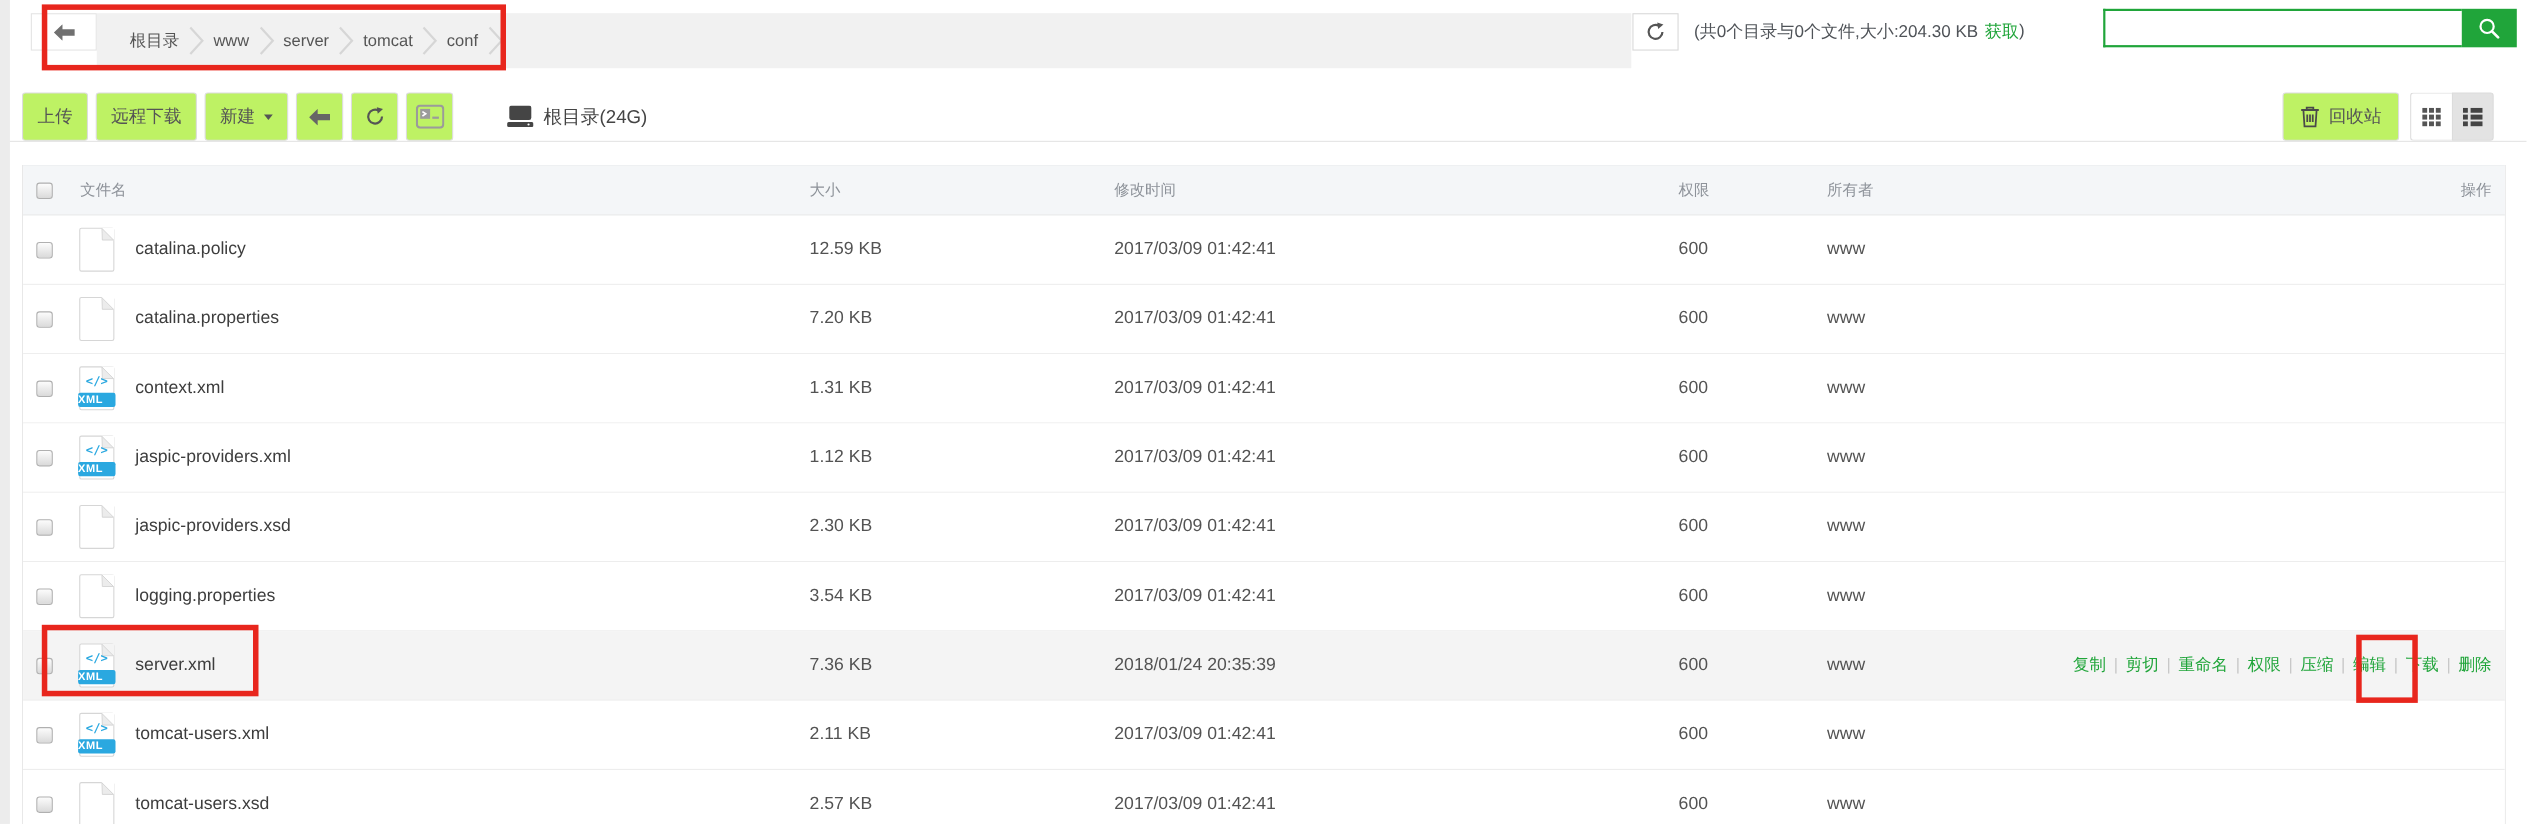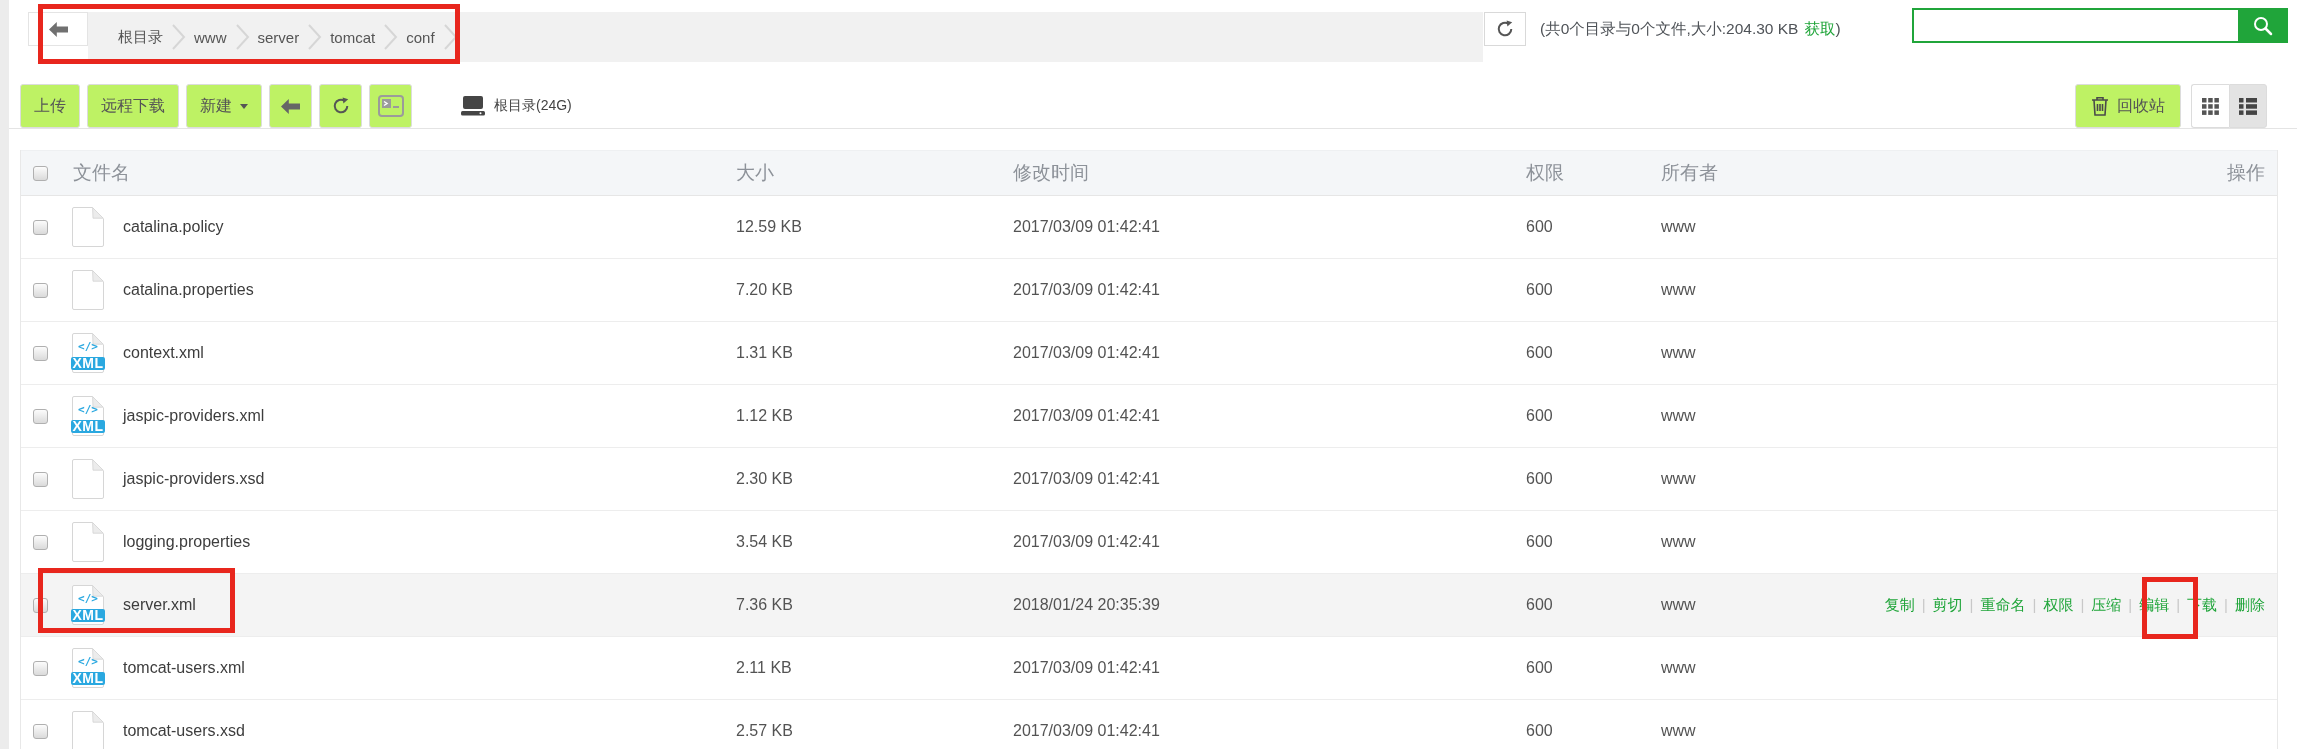--- a/index.html
+++ b/index.html
@@ -31,58 +31,58 @@
   .search .sbtn { width:50px; height:35px; background:#20a53a; border:none;
     display:flex; align-items:center; justify-content:center; cursor:pointer; }
 
   
   .toolbar { position:absolute; left:20px; top:84px; height:44px; display:flex; align-items:stretch; gap:7px; }
   .tbtn { background:#bef264; border:1px solid #dcdcdc; border-radius:3px; color:#555; font-size:16px;
     display:flex; align-items:center; justify-content:center; padding:0 13px; cursor:pointer; white-space:nowrap; }
   .tbtn.iconbtn { width:43px; padding:0; }
   .caret { width:0; height:0; border-left:4px solid transparent; border-right:4px solid transparent;
     border-top:5px solid #555; margin-left:8px; }
-  .drive { display:flex; align-items:center; margin-left:42px; gap:9px; font-size:14px; color:#444; }
+  .drive { display:flex; align-items:center; margin-left:42px; gap:9px; font-size:17px; color:#444; }
 
   .toolbar-right { position:absolute; top:84px; left:2075px; height:44px; display:flex; gap:10px; }
   .recycle { gap:8px; padding:0 15px; }
   .vtoggle { display:flex; }
   .vseg { width:38px; height:44px; border:1px solid #dcdcdc; display:flex; align-items:center;
     justify-content:center; background:#fff; cursor:pointer; }
   .vseg.grid { border-radius:3px 0 0 3px; border-right:none; }
   .vseg.list { border-radius:0 3px 3px 0; background:#e3e3e3; }
 
   .divider { position:absolute; left:9px; top:128px; width:2288px; height:1px; background:#e4e4e4; }
 
   
   .ftable { position:absolute; left:20px; top:150px; width:2258px;
     border-left:1px solid #e8e8e8; border-right:1px solid #e8e8e8; }
   .thead { position:relative; height:46px; background:#f4f6f8;
-    border-top:1px solid #eef0f2; border-bottom:1px solid #e6e6e6; font-size:19px; color:#8d9299; }
+    border-top:1px solid #eef0f2; border-bottom:1px solid #e6e6e6; font-size:14px; color:#8d9299; }
   .hcell { position:absolute; top:50%; transform:translateY(-50%); }
   .h-name { left:52px; } .h-size { left:715px;text-align:center; } .h-time { left:992px; }
   .h-perm { left:1505px; } .h-owner { left:1640px; } .h-act { right:12px; }
 
   .row { position:relative; height:63px; border-bottom:1px solid #ededed; --rowbg:#fff; background:#fff; }
   .row.hl { --rowbg:#f4f4f4; background:#f4f4f4; }
 
   .cb { position:absolute; left:12px; width:15px; height:15px; border:1px solid #b0b0b0; border-radius:3px;
     background:linear-gradient(#fcfcfc,#dadada); cursor:pointer; }
   .thead .cb { top:15px; }
   .row .cb { top:24px; }
 
   .icon { position:absolute; left:51px; top:11px; width:32px; height:40px;
     background:#fff; border:1px solid #d6d6d6; border-radius:2px; }
   .fold { position:absolute; top:-1px; right:-1px; color:var(--rowbg); display:block; }
   .icon .code, .icon .badge { display:none; }
   .icon.xml .code { display:block; position:absolute; top:6px; left:0; right:0; text-align:center;
     color:#2aa8e0; font-family:"DejaVu Sans Mono",monospace; font-size:11px; font-weight:700; }
   .icon.xml .badge { display:block; position:absolute; left:-2px; right:-2px; bottom:2px; height:13px;
-    border-radius:2px; background:#2aa8e0; color:#fff; font-size:14px; font-weight:700;
-    text-align:center; line-height:13px; letter-spacing:.5px; }
+    border-radius:2px; background:#2aa8e0; color:#fff; font-size:10px; font-weight:700;
+    line-height:13px; letter-spacing:.5px; }
 
   .cell { position:absolute; top:50%; transform:translateY(-50%); font-size:16px; color:#535353; white-space:nowrap;text-align:center; }
   .name { left:102px; color:#3d3d3d; cursor:pointer; }
   .size { left:715px; } .time { left:992px; } .perm { left:1505px; } .owner { left:1640px; }
 
   .actions { position:absolute; right:12px; top:50%; transform:translateY(-50%);
     font-size:15px; white-space:nowrap; }
   .actions .act { color:#20a53a; text-decoration:none; cursor:pointer; }
   .actions .sep { color:#c8c8c8; margin:0 7px; }
 

